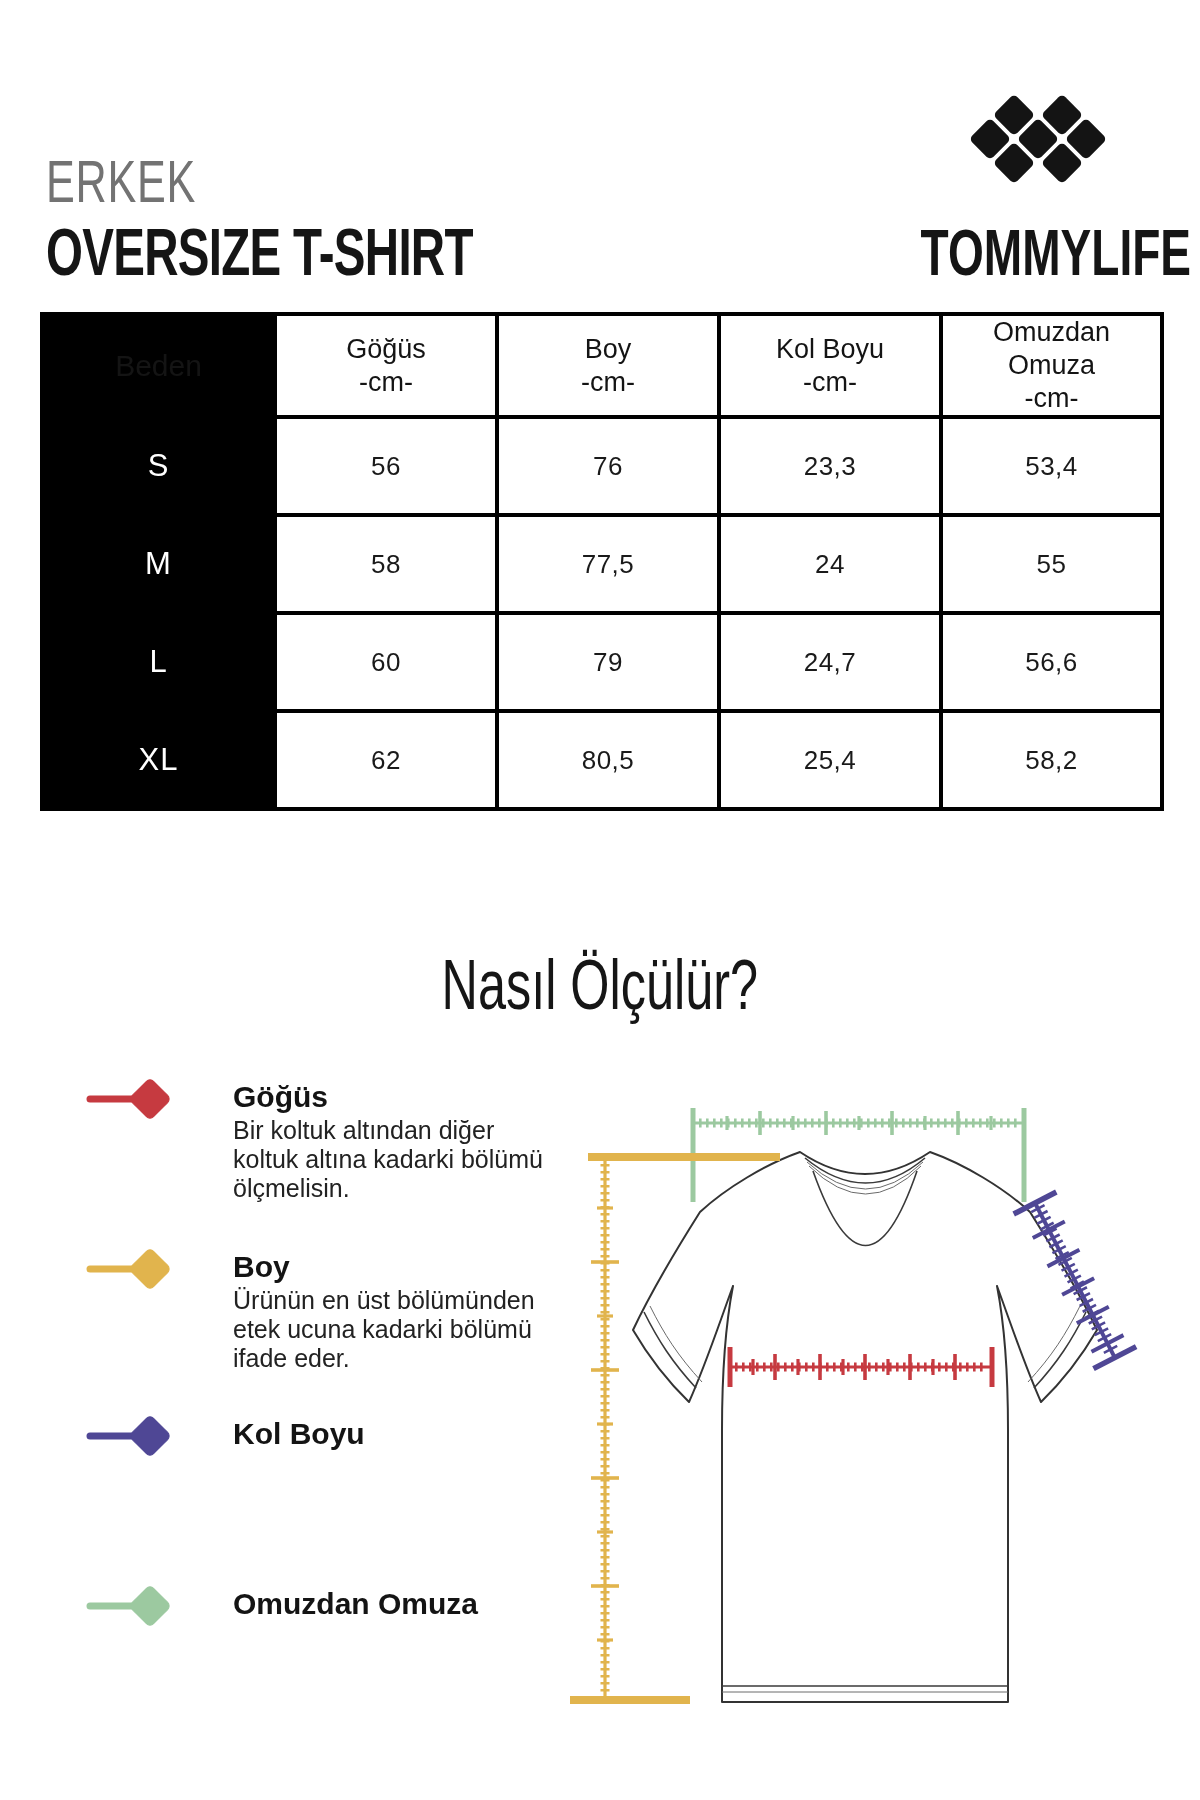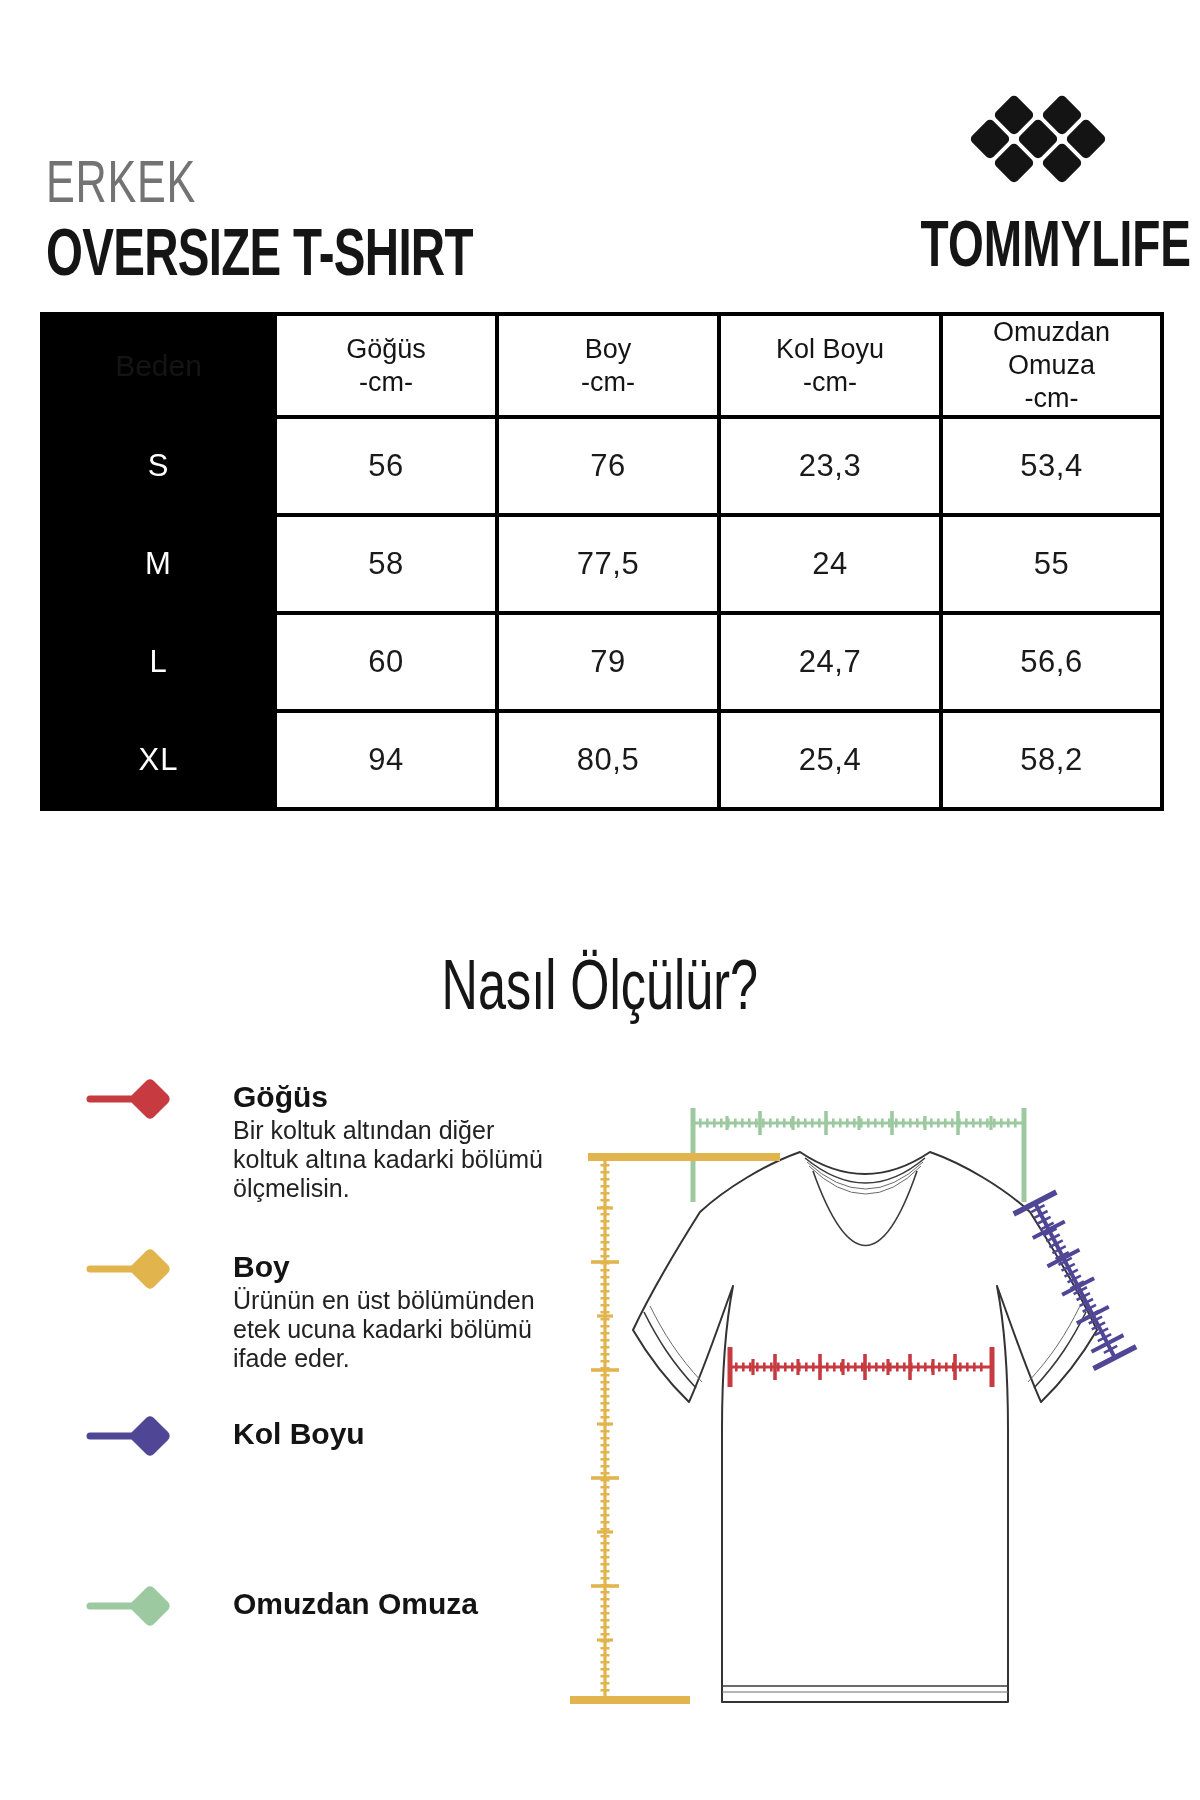--- a/index.html
+++ b/index.html
@@ -8,31 +8,31 @@
     font-family:"Liberation Sans","DejaVu Sans",sans-serif;color:#111;
     overflow:hidden;
   }
   .abs{position:absolute;}
 
   
   .condensed{display:inline-block;transform:scaleX(0.72);transform-origin:0 50%;white-space:nowrap;}
   .category{left:46px;top:150px;font-size:60px;font-weight:400;letter-spacing:1px;color:#737373;line-height:1.05;}
   .product{left:46px;top:218px;font-size:66px;font-weight:800;letter-spacing:-1px;color:#151515;line-height:1.05;}
   .brand-box{left:868px;top:84px;width:292px;text-align:center;}
-  .brand-name{font-size:64px;font-weight:800;color:#151515;line-height:1;margin-top:14px;}
+  .brand-name{font-size:64px;font-weight:800;color:#151515;line-height:1;margin-top:23px;}
   .brand-name .condensed{transform-origin:50% 50%;}
 
   
   table.size{position:absolute;left:40px;top:312px;width:1120px;border-collapse:collapse;table-layout:fixed;}
   table.size td,table.size th{border:4px solid #000;text-align:center;vertical-align:middle;padding:0;}
   th.dark,td.dark{background:#000;color:#fff;border-color:#000;}
   tr.head th{height:72px;font-weight:400;font-size:27px;line-height:33px;color:#141414;}
   tr.head th.dark{font-size:30px;}
   tr.data td, tr.data th{height:94px;}
-  td.val{font-size:31px;color:#1a1a1a;letter-spacing:0.5px;font-weight:400;}
+  td.val{font-size:26px;color:#1a1a1a;letter-spacing:0.5px;font-weight:400;}
   th.sz{font-size:31px;font-weight:400;letter-spacing:1px;}
   .hdr-label{display:block;white-space:pre-line;}
   .hdr-unit{display:block;}
 
   
   .section-title{left:0;top:945px;width:1200px;text-align:center;font-size:70px;font-weight:400;color:#161616;}
   .section-title .condensed{transform-origin:50% 50%;}
 
   .legend-item{left:86px;width:470px;}
   .legend-icon{position:absolute;left:0;top:-2px;}
@@ -121,21 +121,21 @@
   </tr>
   <tr class="data">
     <th class="dark sz">L</th>
     <td class="val">60</td>
     <td class="val">79</td>
     <td class="val">24,7</td>
     <td class="val">56,6</td>
   </tr>
   <tr class="data">
     <th class="dark sz">XL</th>
-    <td class="val">94</td>
+    <td class="val">62</td>
     <td class="val">80,5</td>
     <td class="val">25,4</td>
     <td class="val">58,2</td>
   </tr>
 </tbody>
   </table>
 
 <div class="abs section-title"><span class="condensed">Nasıl Ölçülür?</span></div>
 
 <div class="abs legend-item it1">

